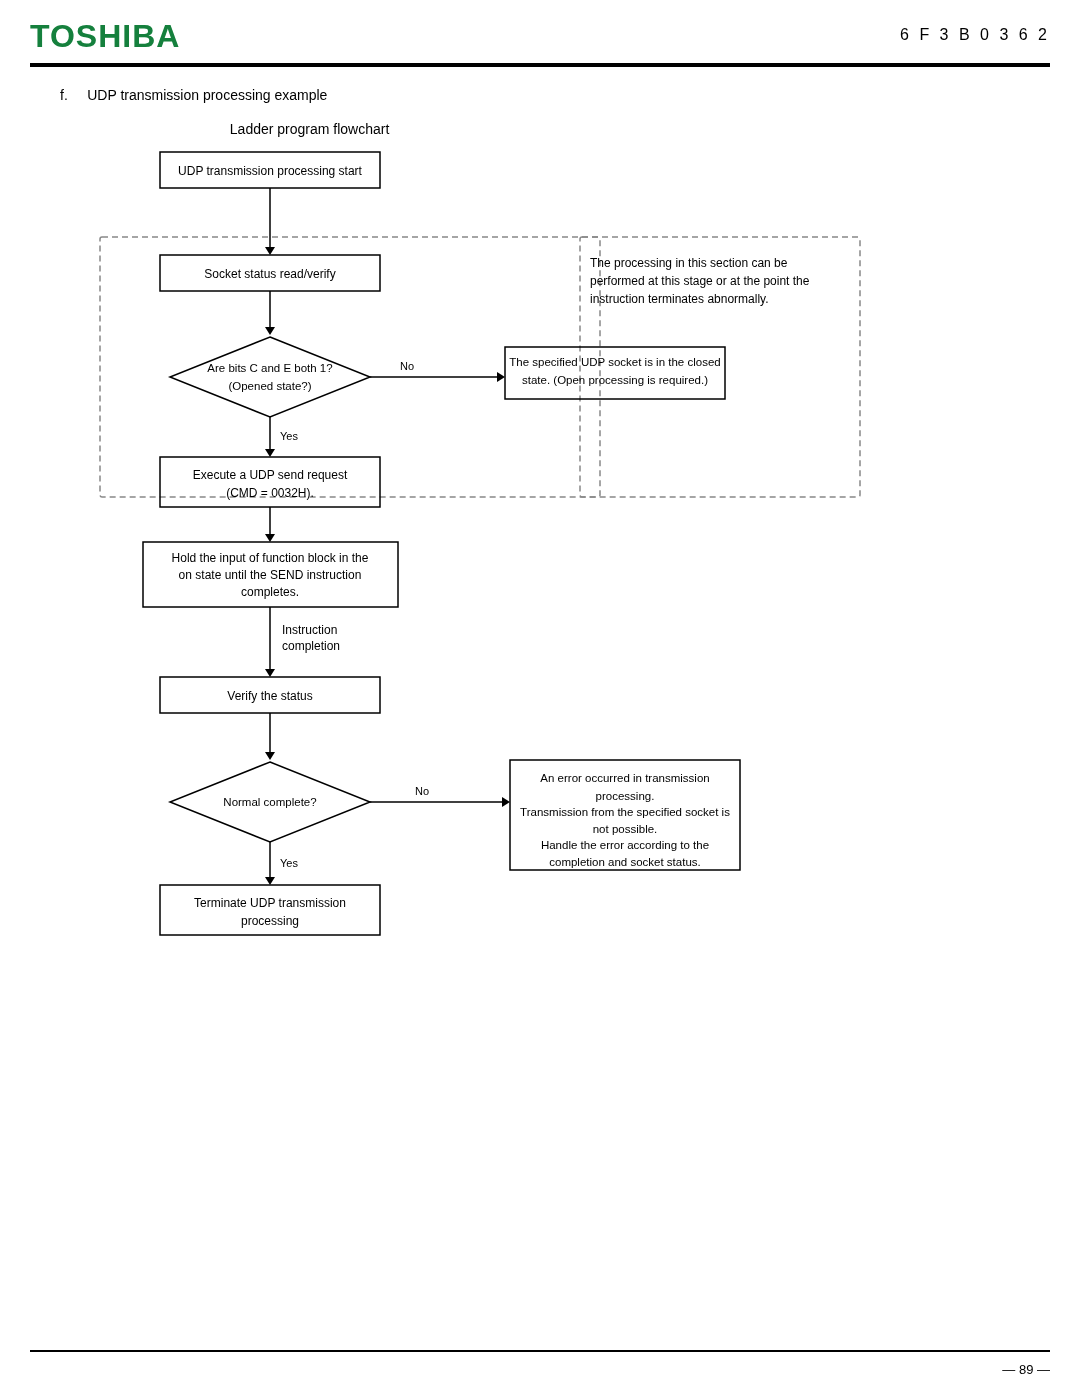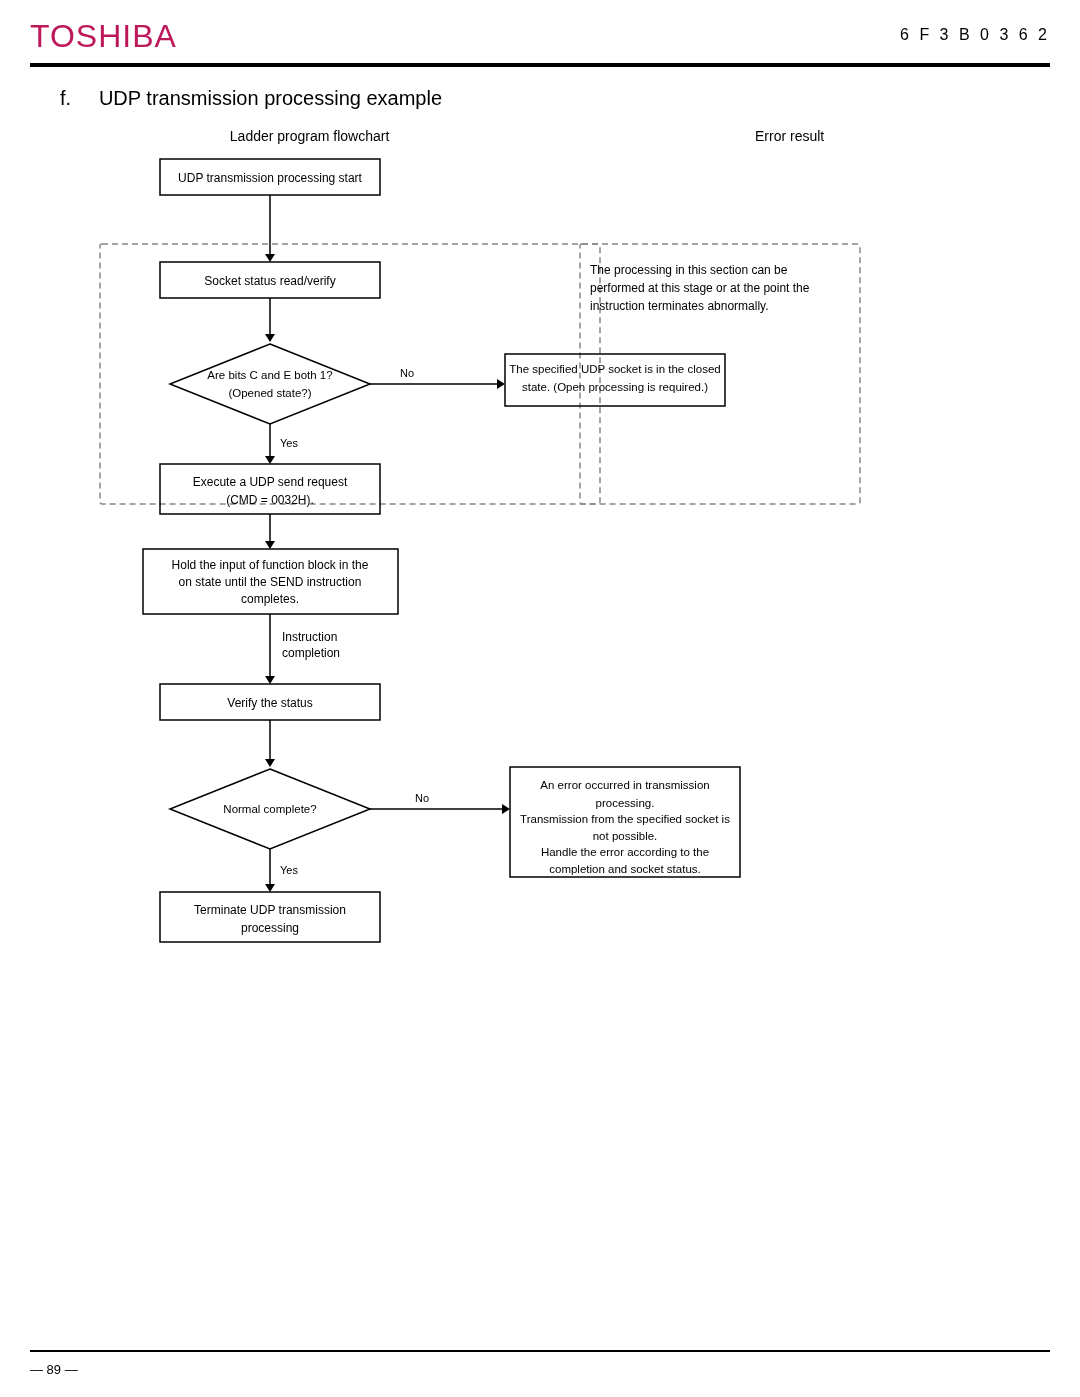--- a/index.html
+++ b/index.html
@@ -15,23 +15,23 @@
 
     
     .header {
       display: flex;
       justify-content: space-between;
       align-items: flex-start;
       padding: 18px 30px 0 30px;
     }
     .logo {
       font-size: 32px;
-      font-weight: 400;
+      font-weight: 700;
       letter-spacing: 1px;
-      color: #be185d;
+      color: #15803d;
       font-family: Arial Black, Arial, sans-serif;
     }
     .doc-number {
       font-size: 16px;
       font-weight: normal;
       letter-spacing: 3px;
       padding-top: 8px;
       text-align: right;
     }
 
@@ -41,21 +41,21 @@
       background: #000;
       margin: 8px 30px 0 30px;
     }
 
     
     .main-content {
       padding: 20px 60px 30px 60px;
     }
 
     .section-title {
-      font-size: 20px;
+      font-size: 14px;
       margin-bottom: 18px;
     }
 
     .col-headers {
       display: flex;
       width: 100%;
     }
 
     
     .page {
@@ -74,21 +74,21 @@
       padding: 0 30px 20px 30px;
     }
 
     .bottom-rule {
       height: 2px;
       background: #000;
       margin-bottom: 10px;
     }
 
     .page-number {
-      text-align: left;
+      text-align: right;
       font-size: 13px;
     }
 
     
     .flowchart-svg-container {
       width: 100%;
       margin-top: 5px;
     }
   </style>
 </head>
@@ -104,21 +104,20 @@
 
   <div class="main-content">
 
     <div class="section-title">
       <span>f.</span>&nbsp;&nbsp;&nbsp;&nbsp;
       <span>UDP transmission processing example</span>
     </div>
 
     <div class="col-headers">
       <div style="width:52%; text-align:center;">Ladder program flowchart</div>
-      <div style="width:48%; text-align:center;">Error result</div>
     </div>
 
     <div class="flowchart-svg-container">
       <svg width="960" height="870" viewBox="0 0 960 870" xmlns="http://www.w3.org/2000/svg" style="font-family: Arial, Helvetica, sans-serif; font-size: 12px;">
 
         <rect x="40" y="95" width="500" height="260" fill="none" stroke="#888" stroke-width="1.5" stroke-dasharray="6,4" rx="2"></rect>
 
         <rect x="520" y="95" width="280" height="260" fill="none" stroke="#888" stroke-width="1.5" stroke-dasharray="6,4" rx="2"></rect>
 
         <text x="530" y="125" font-size="12">The processing in this section can be</text>

